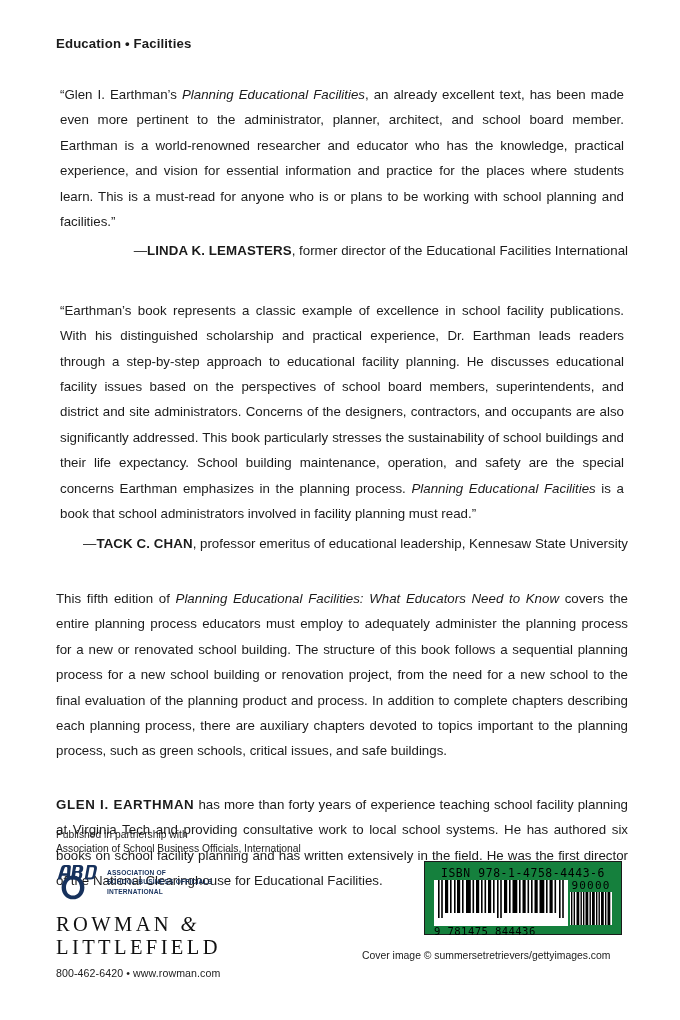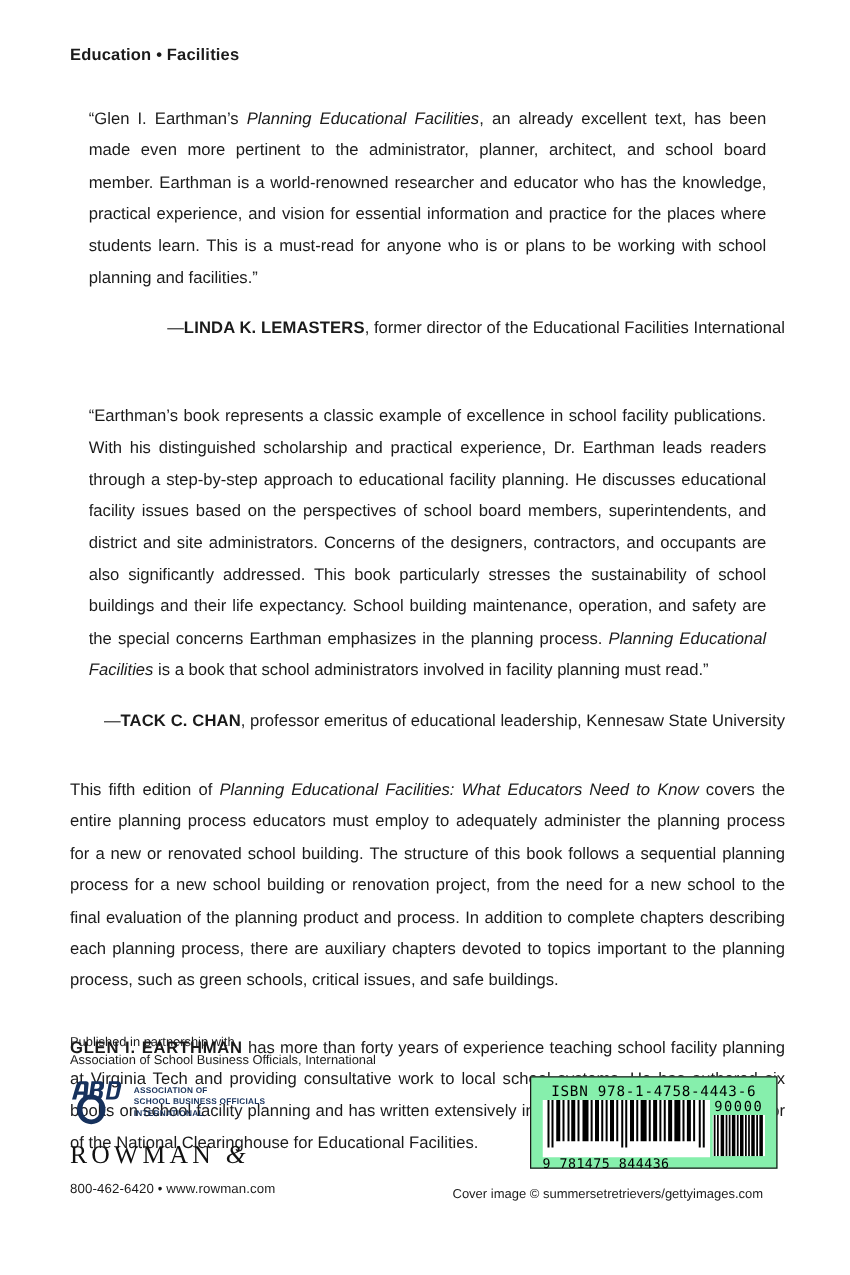--- a/index.html
+++ b/index.html
@@ -37,21 +37,21 @@
     color: #1b1b1b;
     margin: 0 0 31px 0;
   }
 
   
   .blurb {
     font-size: 13.3px;
     line-height: 25.4px;
     text-align: justify;
     text-justify: inter-word;
-    margin: 15px;
+    margin: 4px;
     color: #1b1b1b;
     hyphens: none;
   }
   .blurb em, .bodytext em {
     font-style: italic;
   }
   .attrib {
     font-size: 13.3px;
     line-height: 25.4px;
     text-align: right;
@@ -137,21 +137,21 @@
   }
 
   
   .barcode-box {
     position: absolute;
     left: 424px;
     top: 861px;
     width: 198px;
     height: 74px;
     border: 1.4px solid #1b1b1b;
-    background: #86efac;
+    background: #15803d;
     box-sizing: border-box;
     padding: 5px 9px 4px 9px;
   }
   .isbn-line {
     font-family: "DejaVu Sans Mono", monospace;
     font-size: 11.4px;
     letter-spacing: 0.6px;
     text-align: center;
     color: #000;
     line-height: 13px;
@@ -247,20 +247,21 @@
       </div>
       <div class="asbo-text">
         <div>Association of</div>
         <div>School Business Officials</div>
         <div>International</div>
       </div>
     </div>
 
     <div class="rowman">
       <div><span>ROWMAN</span> <span class="amp">&amp;</span></div>
+      <div>LITTLEFIELD</div>
     </div>
 
     <div class="rowman-contact">800-462-6420 • www.rowman.com</div>
 
   </div>
 
   <div class="barcode-box">
     <div class="isbn-line">ISBN 978-1-4758-4443-6</div>
     <div class="bars-row">
       <div class="ean-main">

